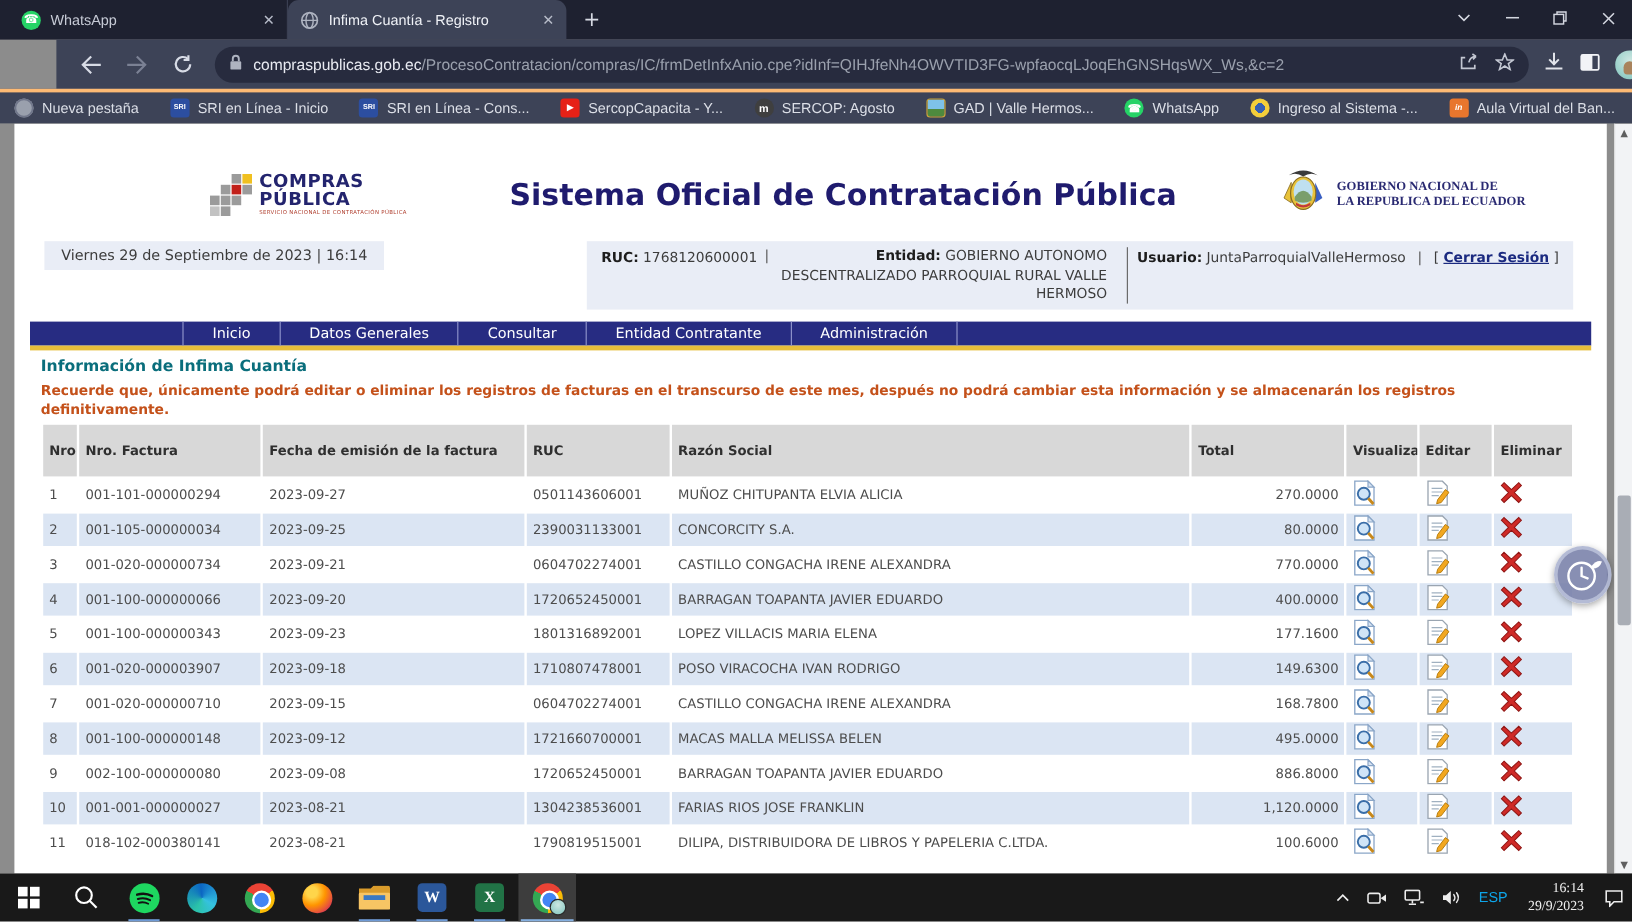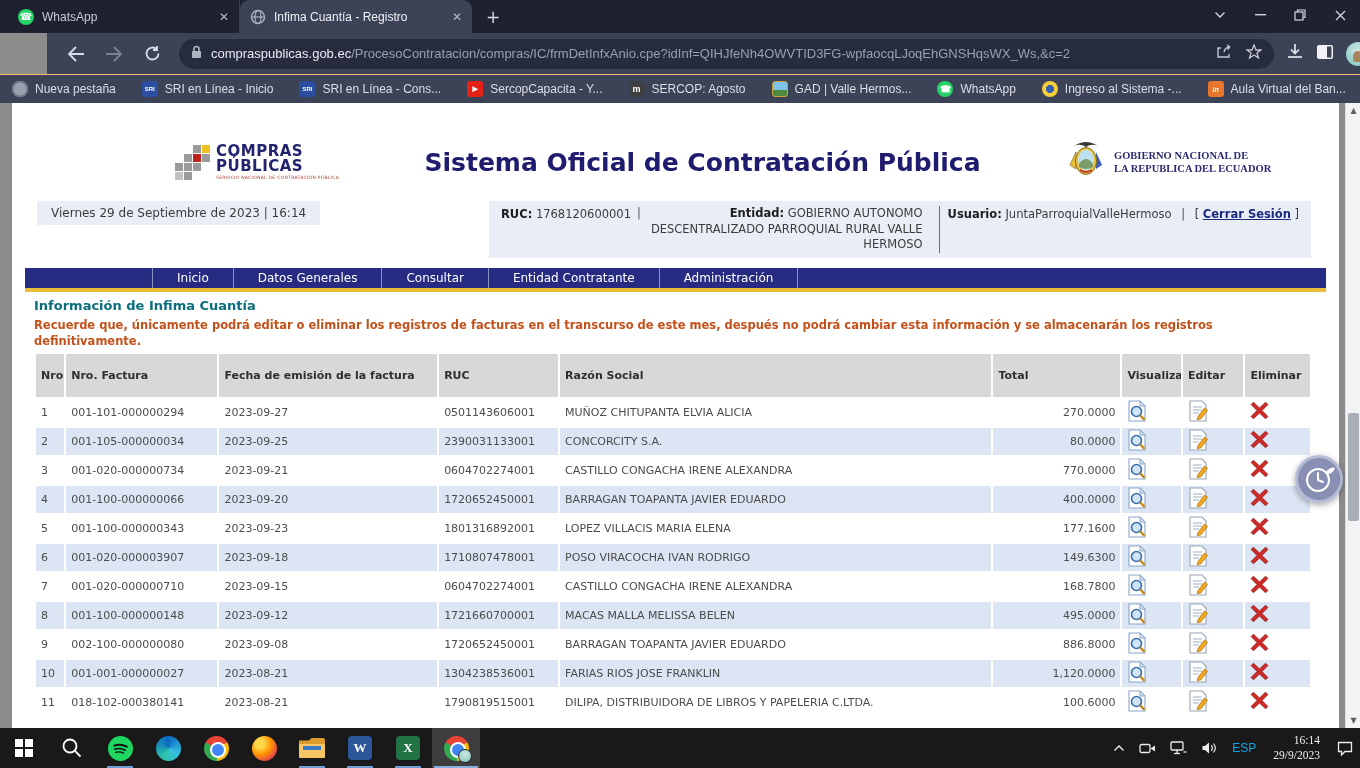--- a/index.html
+++ b/index.html
@@ -25,21 +25,21 @@
   .omnibox { flex:1; height:30px; background:#272b3e; border-radius:15px; margin:0 8px; display:flex; align-items:center; padding:0 12px; overflow:hidden; }
   .omnibox .url { font-size:13px; white-space:nowrap; overflow:hidden; font-family:"Liberation Sans",sans-serif; }
   .url .url-domain { color:#e8eaf1; }
   .url .url-path { color:#9aa0ad; }
   .omni-icons { margin-left:auto; display:flex; gap:14px; align-items:center; }
   .tb-right { display:flex; align-items:center; gap:12px; margin-left:4px; }
   .avatar-btn { width:24px; height:24px; border-radius:50%; background:radial-gradient(circle at 50% 35%,#cde7e2,#7fc4bd); position:relative; overflow:hidden; }
   .avatar-btn::after { content:""; position:absolute; left:7px; top:9px; width:10px; height:11px; border-radius:5px 5px 3px 3px; background:#a9835c; }
   .kebab { color:#dfe1e8; font-size:15px; }
 
-  .bookmarksbar { position:absolute; top:74px; left:0; width:1360px; height:29px; background:#3d4357; border-top:1px solid #fdba74; display:flex; align-items:center; padding:0 12px; }
+  .bookmarksbar { position:absolute; top:74px; left:0; width:1360px; height:29px; background:#3d4357; border-top:3px solid #fdba74; display:flex; align-items:center; padding:0 12px; }
   .bm { display:flex; align-items:center; gap:7px; margin-right:26px; font-size:12px; color:#dcdfe7; font-family:"Liberation Sans",sans-serif; white-space:nowrap; }
   .bm-ico { width:16px; height:16px; border-radius:3px; font-weight:bold; display:flex; align-items:center; justify-content:center; color:#fff; overflow:hidden; }
   .bm-ico--globe { border-radius:50%; background:#9aa0ad; box-shadow:inset 0 0 0 1.5px #70768a, inset 0 5px 0 -4px #70768a; color:transparent; }
   .bm-ico--sri { background:#2c4ea0; font-size:6px; }
   .bm-ico--youtube { background:#e62117; font-size:7px; }
   .bm-ico--moodle { border-radius:50%; background:#3f3f3f; font-size:9px; font-weight:bold; }
   .bm-ico--gad { background:linear-gradient(180deg,#7ec2e8 55%,#4e8a3e 55%); border:1px solid #caa53a; font-size:0; }
   .bm-ico--whatsapp { border-radius:50%; background:#25d366; font-size:9px; }
   .bm-ico--ecuador { border-radius:50%; background:radial-gradient(circle,#355fb3 0 35%,#f3ce3a 35%); font-size:0; }
   .bm-ico--aula { background:#e8762d; font-size:7px; font-style:italic; }
@@ -282,21 +282,21 @@
             <i class="mq-g"></i>
             <i class="mq-g"></i>
             <i class="mq-e"></i>
           <i class="mq-l"></i>
             <i class="mq-g"></i>
             <i class="mq-e"></i>
             <i class="mq-e"></i>
         </span>
         <span class="brand-text">
           <div class="brand-line">COMPRAS</div>
-          <div class="brand-line">PÚBLICAS</div>
+          <div class="brand-line">PÚBLICA</div>
           <div class="brand-tag">SERVICIO NACIONAL DE CONTRATACIÓN PÚBLICA</div>
         </span>
       </div>
       <div class="page-title">Sistema Oficial de Contratación Pública</div>
       <div class="gov">
         <span>
           <svg width="40" height="42" viewBox="0 0 40 42">
             <path d="M8 7 Q20 -1 32 7 Q26 4 20 8 Q14 4 8 7" fill="#3a3a3a"></path>
             <path d="M10 13 L4 26 L10 30 Z" fill="#e8c23a" stroke="#8a6d1f" stroke-width="0.7"></path>
             <path d="M30 13 L36 26 L30 30 Z" fill="#3a5fc2" stroke="#22folder407e" stroke-width="0.7"></path>

